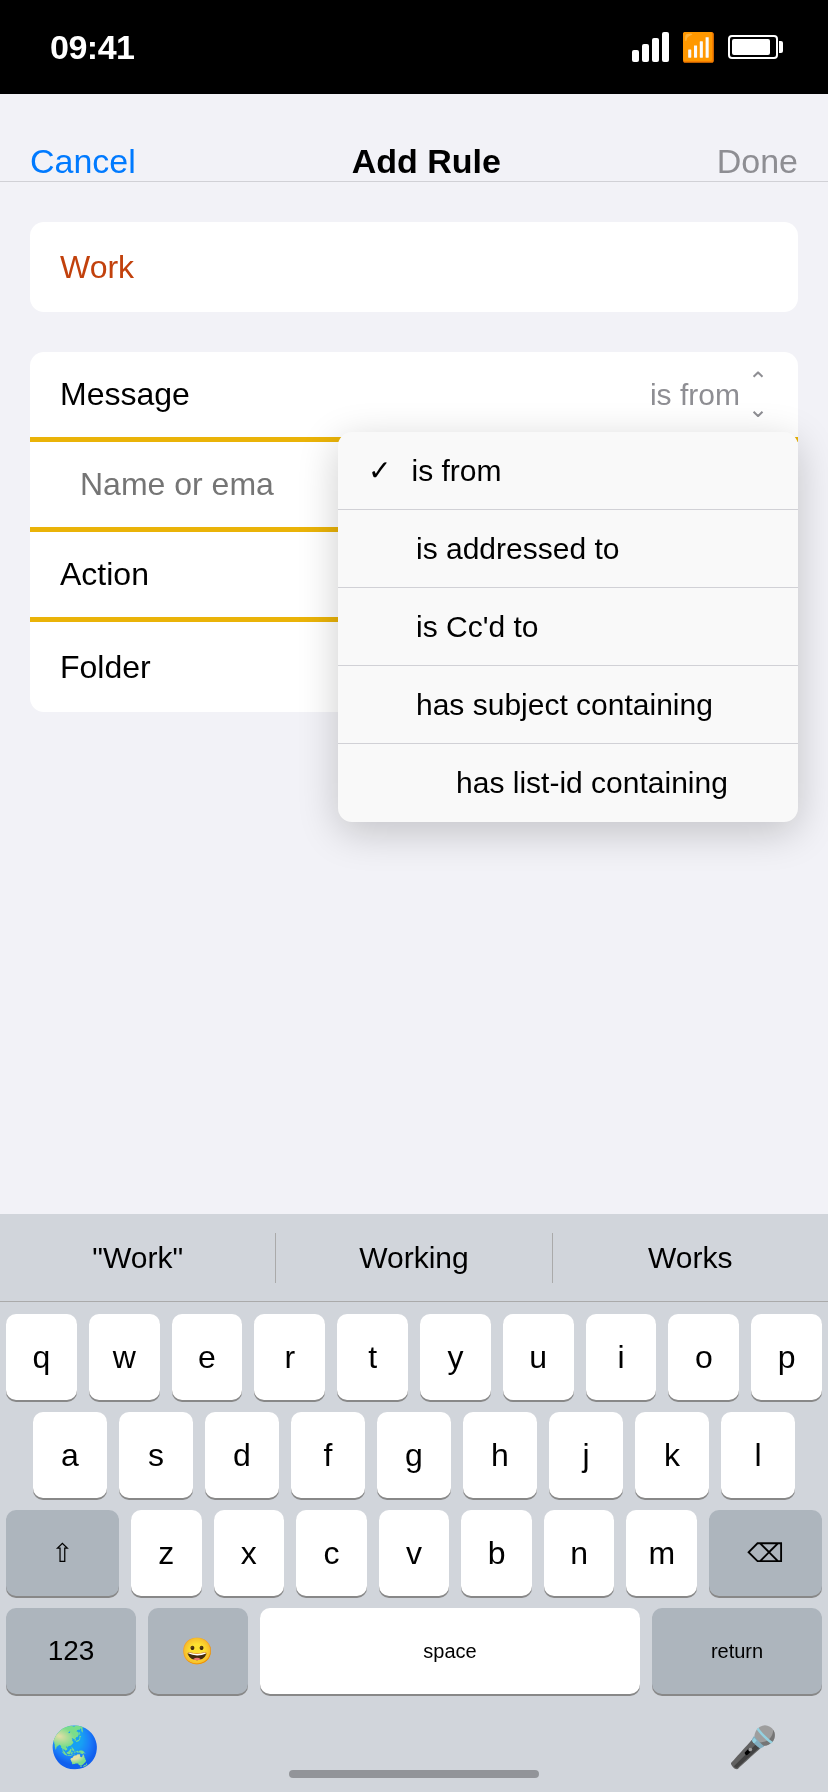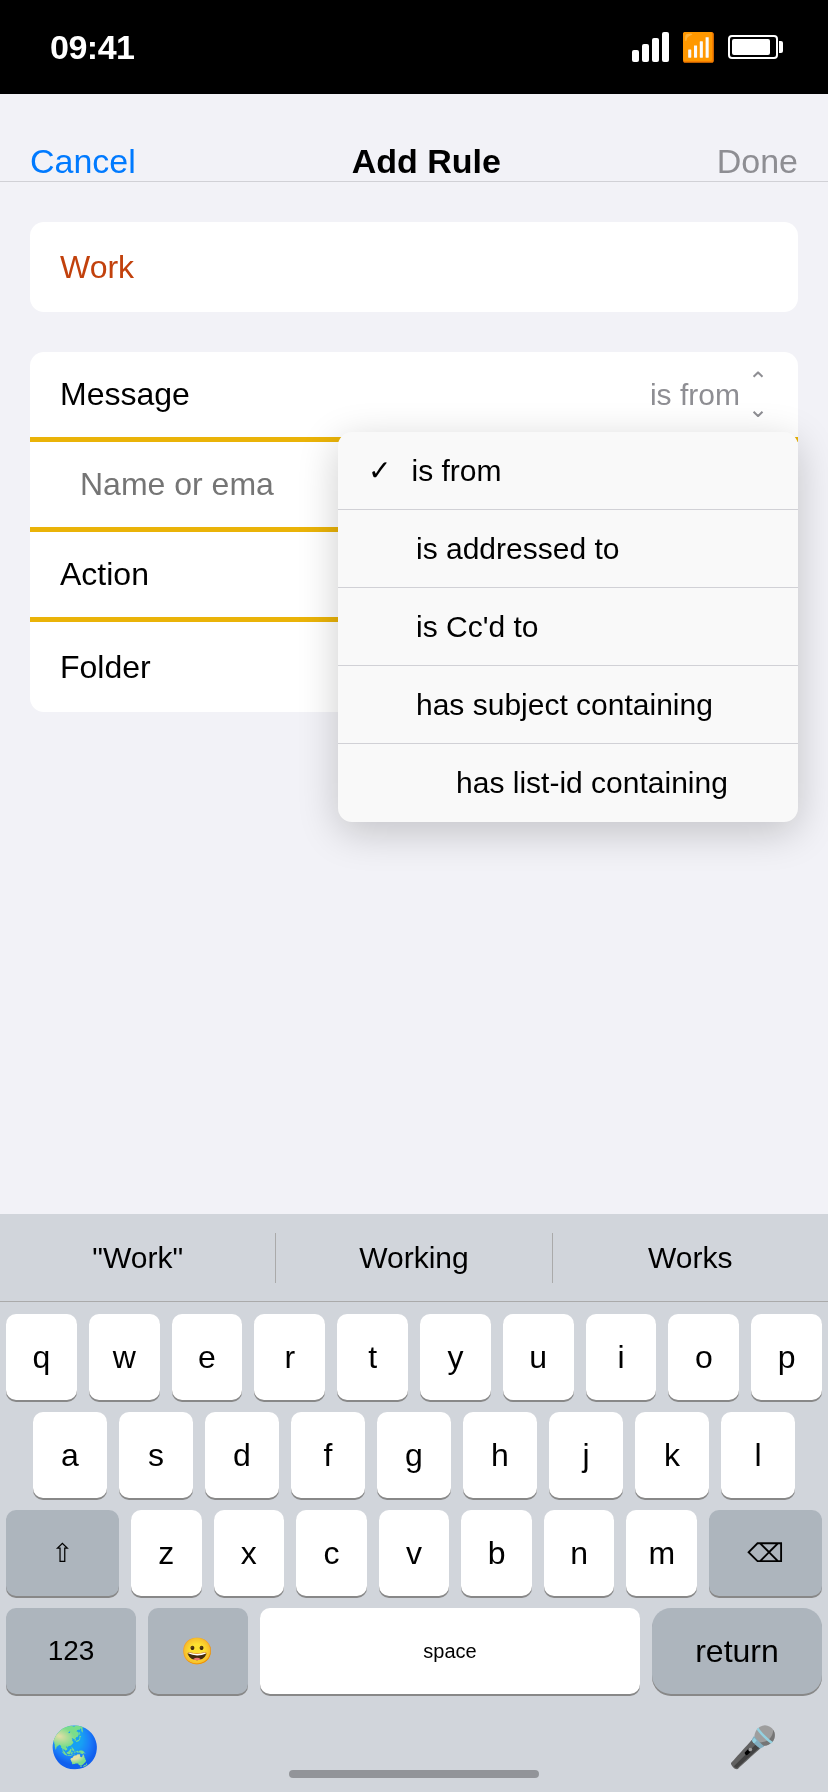--- a/index.html
+++ b/index.html
@@ -293,22 +293,21 @@
     }
     .key.space {
       flex: 4;
       max-width: 380px;
       font-size: 20px;
     }
     .key.return-key {
       min-width: 150px;
       max-width: 170px;
       flex: 2;
-      font-size: 32px;
-      border-radius: 19px;
+      font-size: 20px;
     }
     .key.num-key {
       min-width: 110px;
       max-width: 130px;
       flex: 1.6;
       font-size: 28px;
     }
     .key.emoji-key {
       min-width: 80px;
       max-width: 100px;

